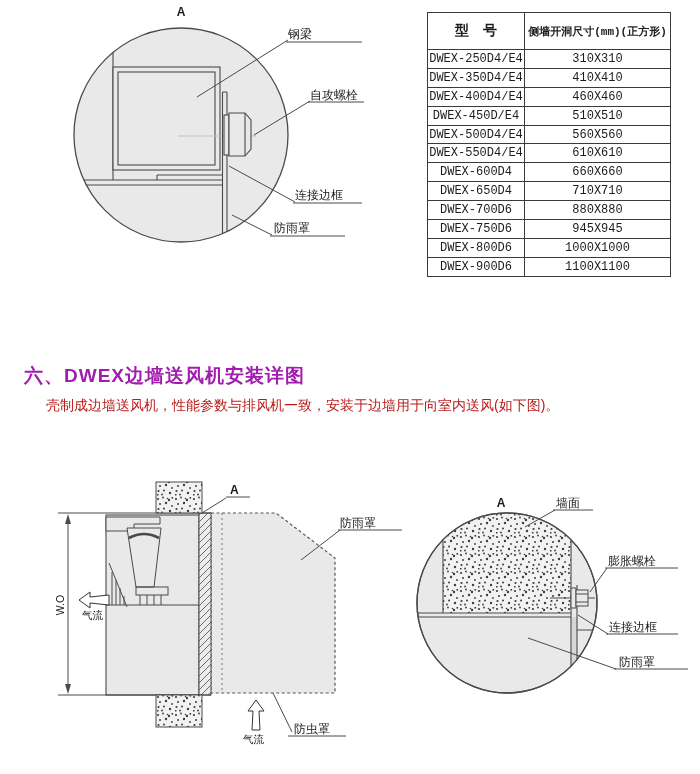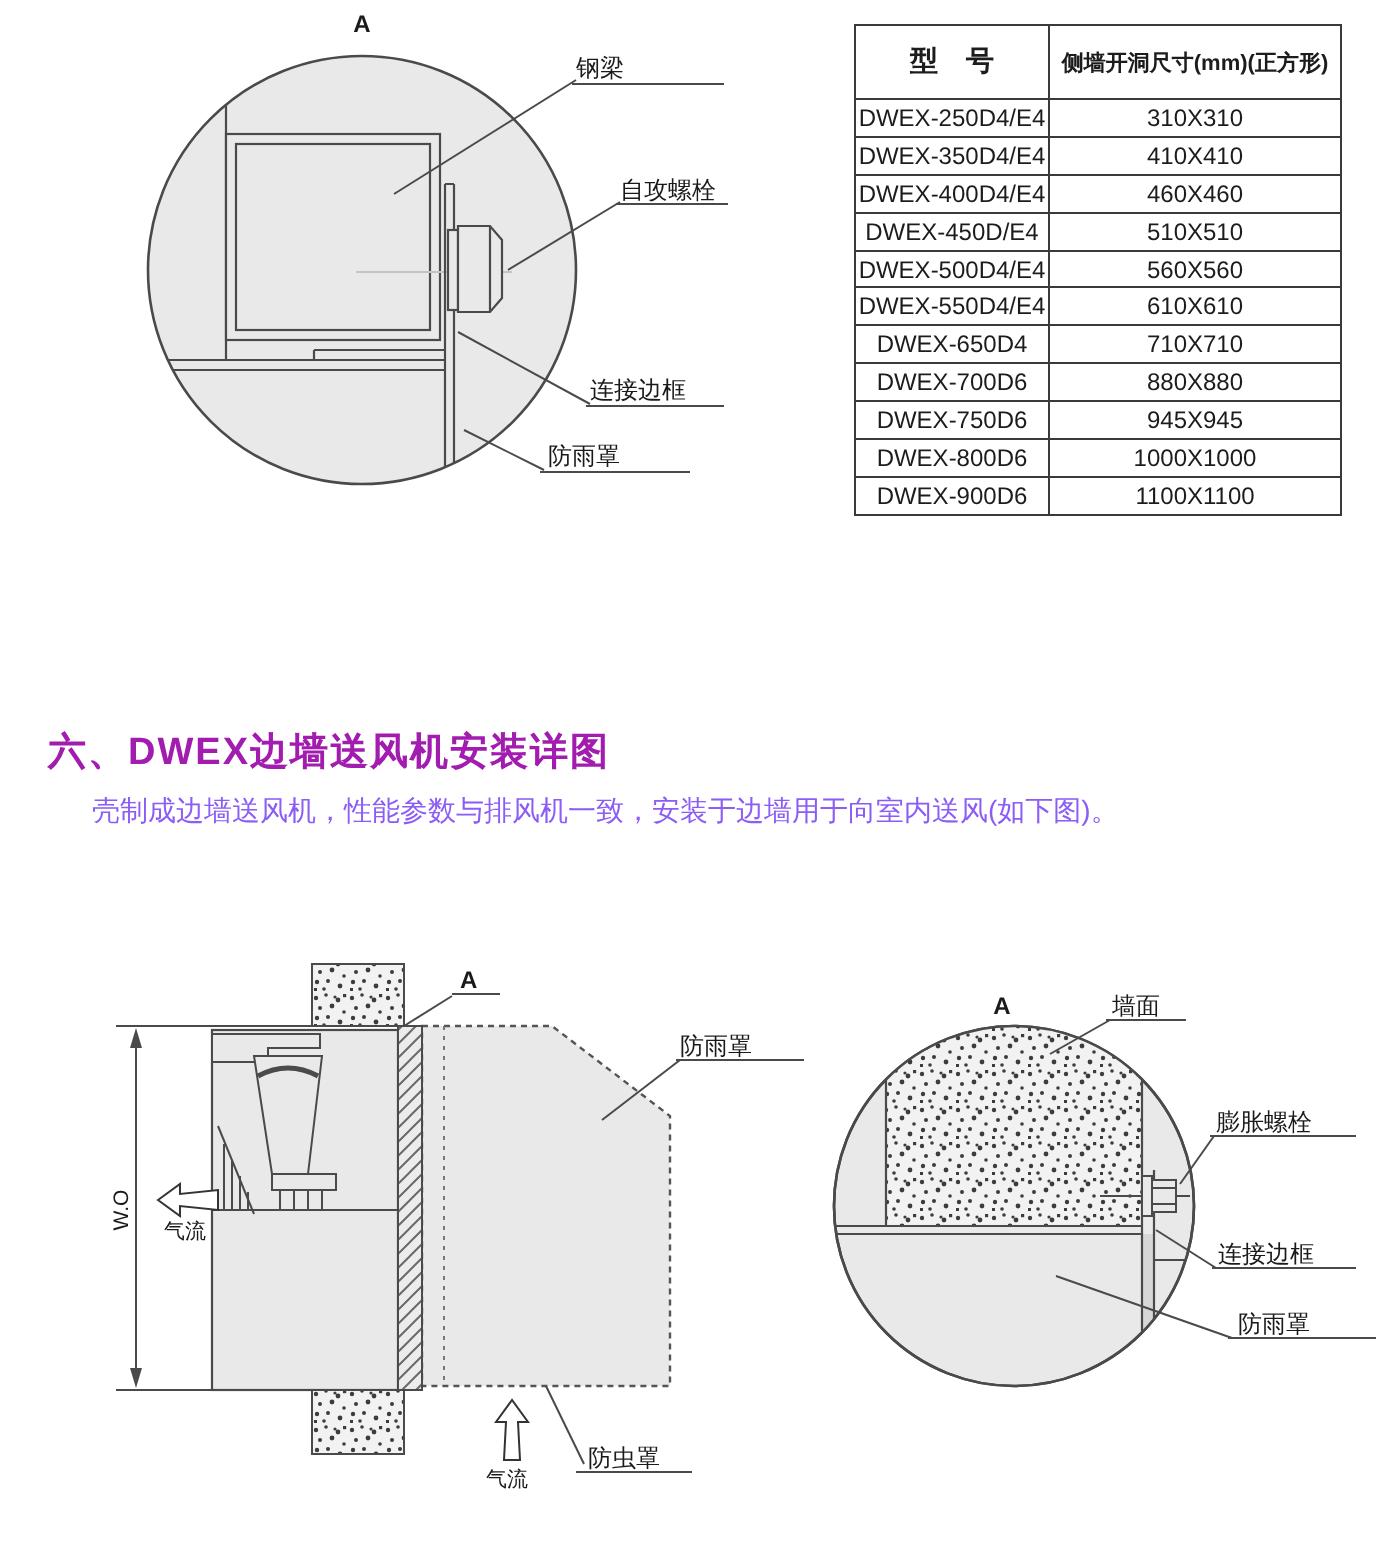--- a/index.html
+++ b/index.html
@@ -12,35 +12,35 @@
   .dlabel{font-size:12px;}
   .dlabel-sm{font-size:10.5px;}
   .callout-a{font-size:12px;font-weight:bold;}
   
   .spec-table{
     position:absolute;left:427px;top:12px;width:243px;
     border-collapse:collapse;table-layout:fixed;background:#fff;
   }
   .spec-table th,.spec-table td{
     border:1.5px solid #3a3a3a;text-align:center;vertical-align:middle;
-    padding:0;color:#1c1c1c;overflow:hidden;white-space:nowrap;
+    padding:0;color:#1c1c1c;overflow:hidden;white-space:nowrap;font-family:Liberation Mono, monospace;
   }
   .spec-table th{height:36px;font-weight:bold;}
   .spec-table td{height:17.9px;font-size:12px;text-align:center;}
   .col-model{width:97px;}
   .col-open{width:146px;}
   .th-model{font-size:14px;}
   .th-open{font-size:11px;}
   
   .sec-heading{
     position:absolute;left:24px;top:363px;font-size:19px;font-weight:bold;
     letter-spacing:1px;color:#a21caf;
   }
   .sec-body{
-    position:absolute;left:46px;top:397px;font-size:14px;color:#8b5cf6;width:630px;
+    position:absolute;left:46px;top:397px;font-size:14px;color:#b91c1c;width:630px;
   }
 </style>
 </head>
 <body>
 
 <div class="page">
 
   <svg width="0" height="0" style="position:absolute" aria-hidden="true">
     <defs>
       <pattern id="speckle" width="18" height="18" patternUnits="userSpaceOnUse">
@@ -142,20 +142,24 @@
         </tr>
       <tr>
           <td>DWEX-500D4/E4</td>
           <td>560X560</td>
         </tr>
       <tr>
           <td>DWEX-550D4/E4</td>
           <td>610X610</td>
         </tr>
       <tr>
+          <td>DWEX-600D4</td>
+          <td>660X660</td>
+        </tr>
+      <tr>
           <td>DWEX-650D4</td>
           <td>710X710</td>
         </tr>
       <tr>
           <td>DWEX-700D6</td>
           <td>880X880</td>
         </tr>
       <tr>
           <td>DWEX-750D6</td>
           <td>945X945</td>

